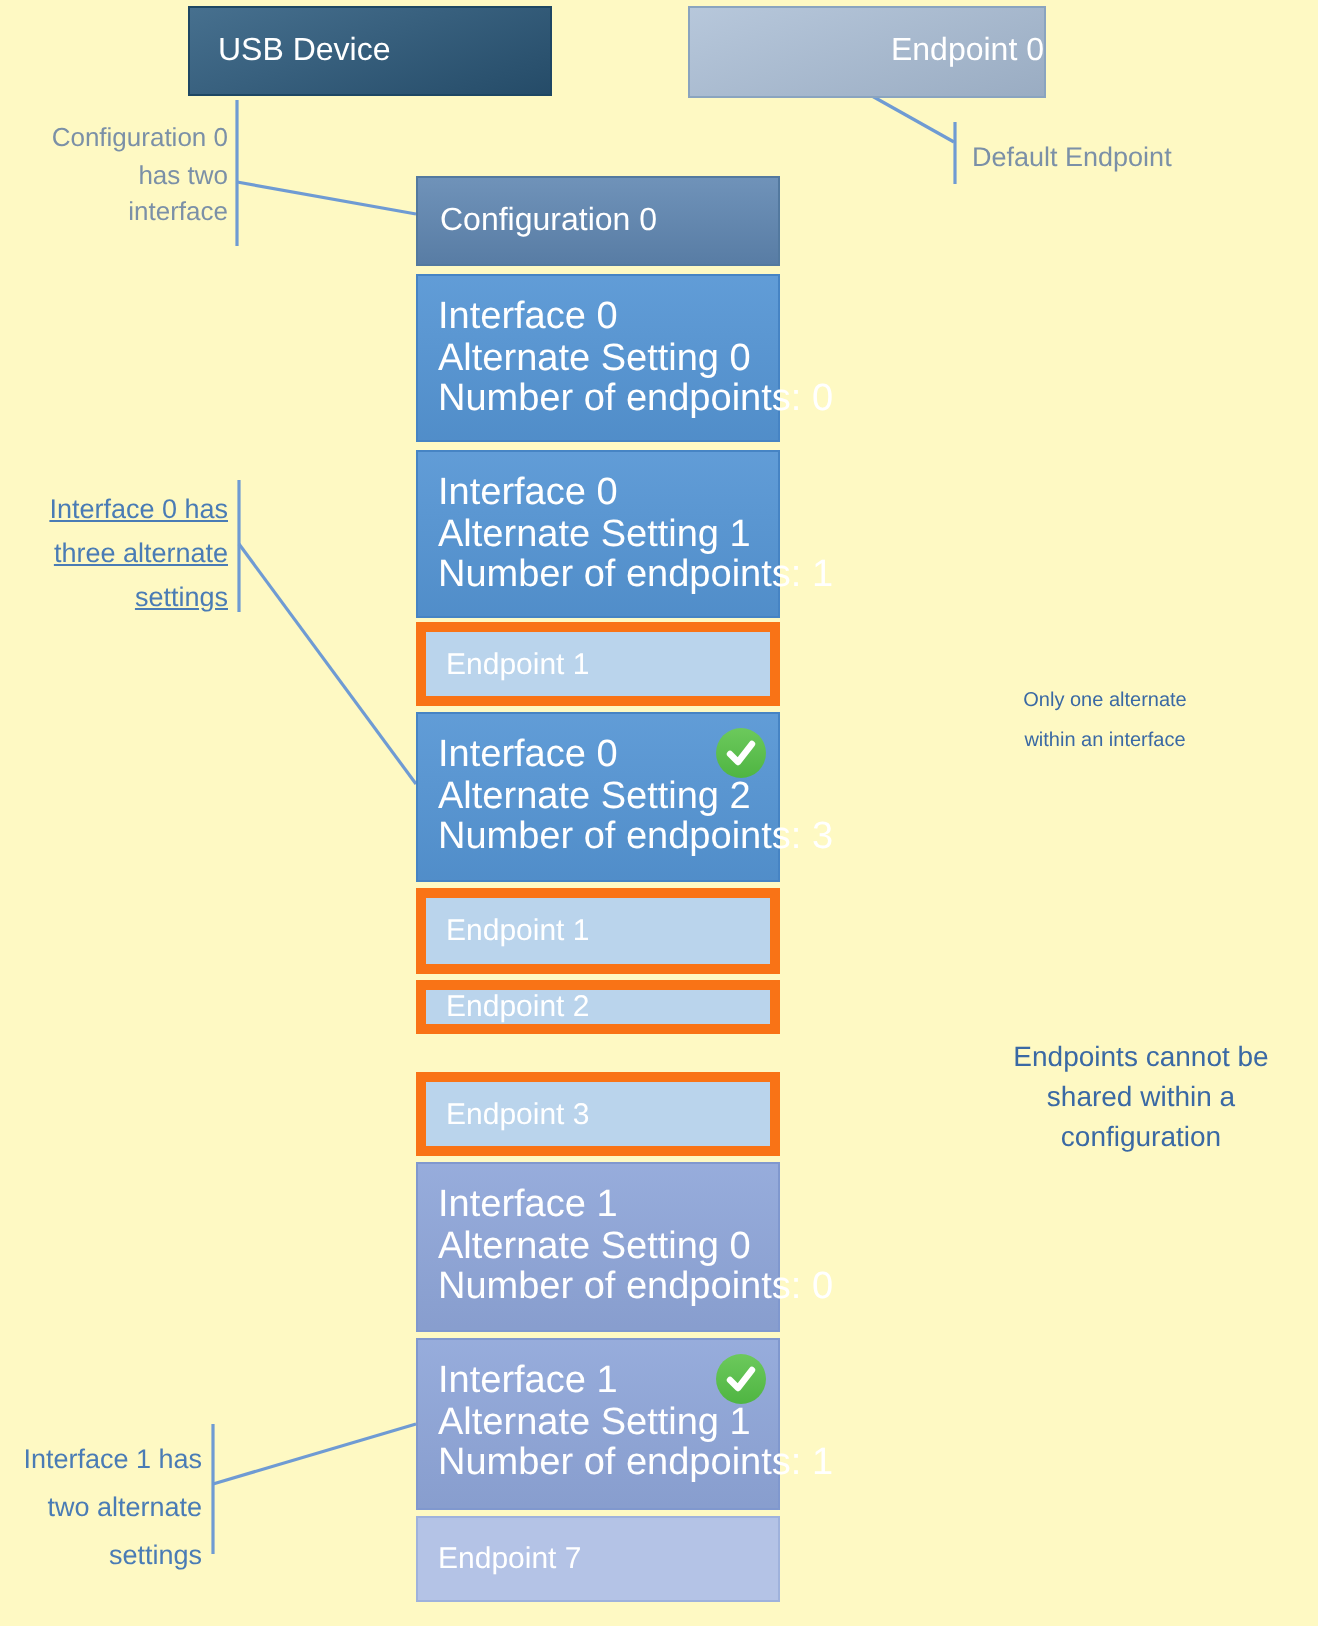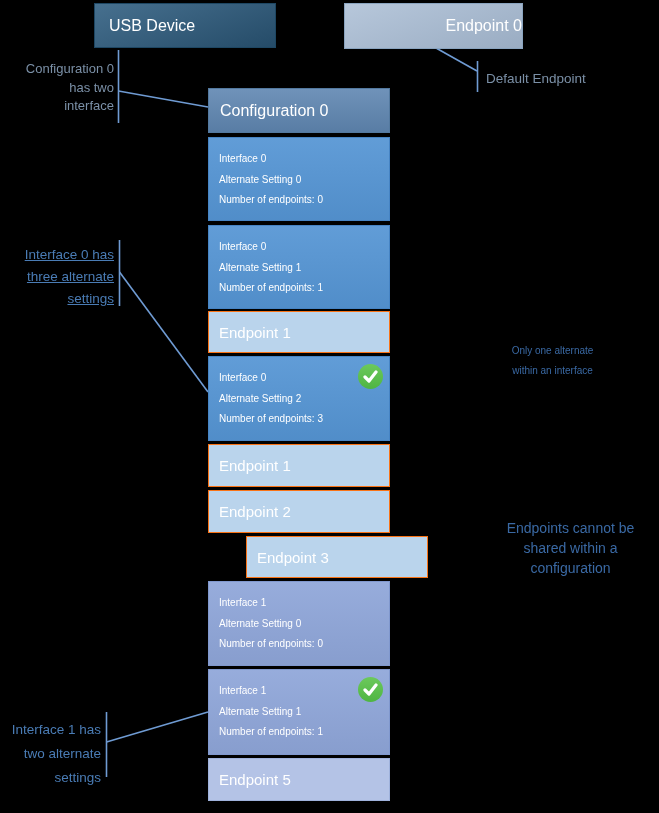--- a/index.html
+++ b/index.html
@@ -1,22 +1,22 @@
 <!DOCTYPE html>
 <html style="--usb-box: #2d5c7f; --ep0-box: #a7bbd3; --config-box: #5f86b1; --interface0-box: #5595d4; --interface1-box: #8fa6d9; --endpoint-light-box: #bad4ec; --endpoint4-box: #b4c3e6; --check-green: #4fb542; --connector-line: #6f9bd3; --muted-note: #7b90a7; --left-note: #4a7cb5; --right-note: #3a69a4;"><head>
 <meta charset="utf-8">
 <style>
   html,body{margin:0;padding:0;background:#ffffff;}
   body{font-family:"Liberation Sans","DejaVu Sans",sans-serif;}
-  .canvas{position:relative;width:659px;height:813px;background:#000000;overflow:hidden;}
+  .canvas{position:relative;width:659px;height:813px;background:#fef9c3;overflow:hidden;}
   svg.connectors{position:absolute;left:0;top:0;pointer-events:none;}
 
   .box{position:absolute;box-sizing:border-box;color:#fff;}
   .box .pad{padding:11px 10px 0 10px;}
-  .line3{font-size:10px;line-height:20.5px;white-space:nowrap;}
+  .line3{font-size:19px;line-height:20.5px;white-space:nowrap;}
   .single{display:flex;align-items:center;padding-left:10px;font-size:15px;white-space:nowrap;}
 
   .b-usb{left:94px;top:3px;width:182px;height:45px;
     background:var(--usb-box,#2d5c7f);
     background-image:linear-gradient(160deg,rgba(255,255,255,.12),rgba(0,0,0,.18));
     border:1px solid #1e4763;display:flex;align-items:center;padding-left:14px;font-size:16px;}
   .b-ep0{left:344px;top:3px;width:179px;height:46px;
     background:var(--ep0-box,#a7bbd3);
     background-image:linear-gradient(160deg,rgba(255,255,255,.18),rgba(0,0,0,.08));
     border:1px solid #8aa4bf;display:flex;align-items:center;padding-left:14px;font-size:16px;justify-content:flex-end;}
@@ -24,30 +24,30 @@
     background:var(--config-box,#5f86b1);
     background-image:linear-gradient(180deg,rgba(255,255,255,.10),rgba(0,0,0,.07));
     border:1px solid #53799f;display:flex;align-items:center;padding-left:11px;font-size:16px;}
 
   .iface0{background:var(--interface0-box,#5595d4);
     background-image:linear-gradient(180deg,rgba(255,255,255,.07),rgba(0,0,0,.05));
     border:1px solid #4684c4;}
   .iface1{background:var(--interface1-box,#8fa6d9);
     background-image:linear-gradient(180deg,rgba(255,255,255,.07),rgba(0,0,0,.05));
     border:1px solid #8098ce;}
-  .eplight{background:var(--endpoint-light-box,#bad4ec);border:1px solid #f97316;}
+  .eplight{background:var(--endpoint-light-box,#bad4ec);border:5px solid #f97316;}
   .ep4c{background:var(--endpoint4-box,#b4c3e6);border:1px solid #9fb2dc;}
 
   .b-int0as0{left:208px;top:137px;width:182px;height:84px;}
   .b-int0as1{left:208px;top:225px;width:182px;height:84px;}
   .b-int0ep1{left:208px;top:311px;width:182px;height:42px;}
   .b-int0as2{left:208px;top:356px;width:182px;height:85px;}
   .b-ep1{left:208px;top:444px;width:182px;height:43px;}
-  .b-ep2{left:208px;top:490px;width:182px;height:43px;}
-  .b-ep3{left:208px;top:536px;width:182px;height:42px;margin-left:38px;}
+  .b-ep2{left:208px;top:490px;width:182px;height:27px;}
+  .b-ep3{left:208px;top:536px;width:182px;height:42px;}
   .b-int1as0{left:208px;top:581px;width:182px;height:85px;}
   .b-int1as1{left:208px;top:669px;width:182px;height:86px;}
   .b-ep4{left:208px;top:758px;width:182px;height:43px;}
 
   .check{position:absolute;top:7px;right:6px;width:25px;height:25px;border-radius:50%;
     background:linear-gradient(180deg,#6cc95c,var(--check-green,#4fb542));
     display:flex;align-items:center;justify-content:center;}
   .check svg{display:block;}
 
   .note{position:absolute;white-space:nowrap;}
@@ -150,21 +150,21 @@
       <div class="line3">Number of endpoints: 1</div>
     </div>
     <div class="check">
       <svg width="15" height="13" viewBox="0 0 15 13">
         <polyline points="2,7 6,11 13,2" fill="none" stroke="#ffffff" stroke-width="3.2" stroke-linecap="round" stroke-linejoin="round"></polyline>
       </svg>
     </div>
   </div>
 
   <div class="box ep4c single b-ep4">
-    <span>Endpoint 5</span>
+    <span>Endpoint 7</span>
   </div>
 
   <div class="note n-config">
     <div>Configuration 0</div>
     <div>has two</div>
     <div>interface</div>
   </div>
 
   <div class="note n-defep">
     <span>Default Endpoint</span>

